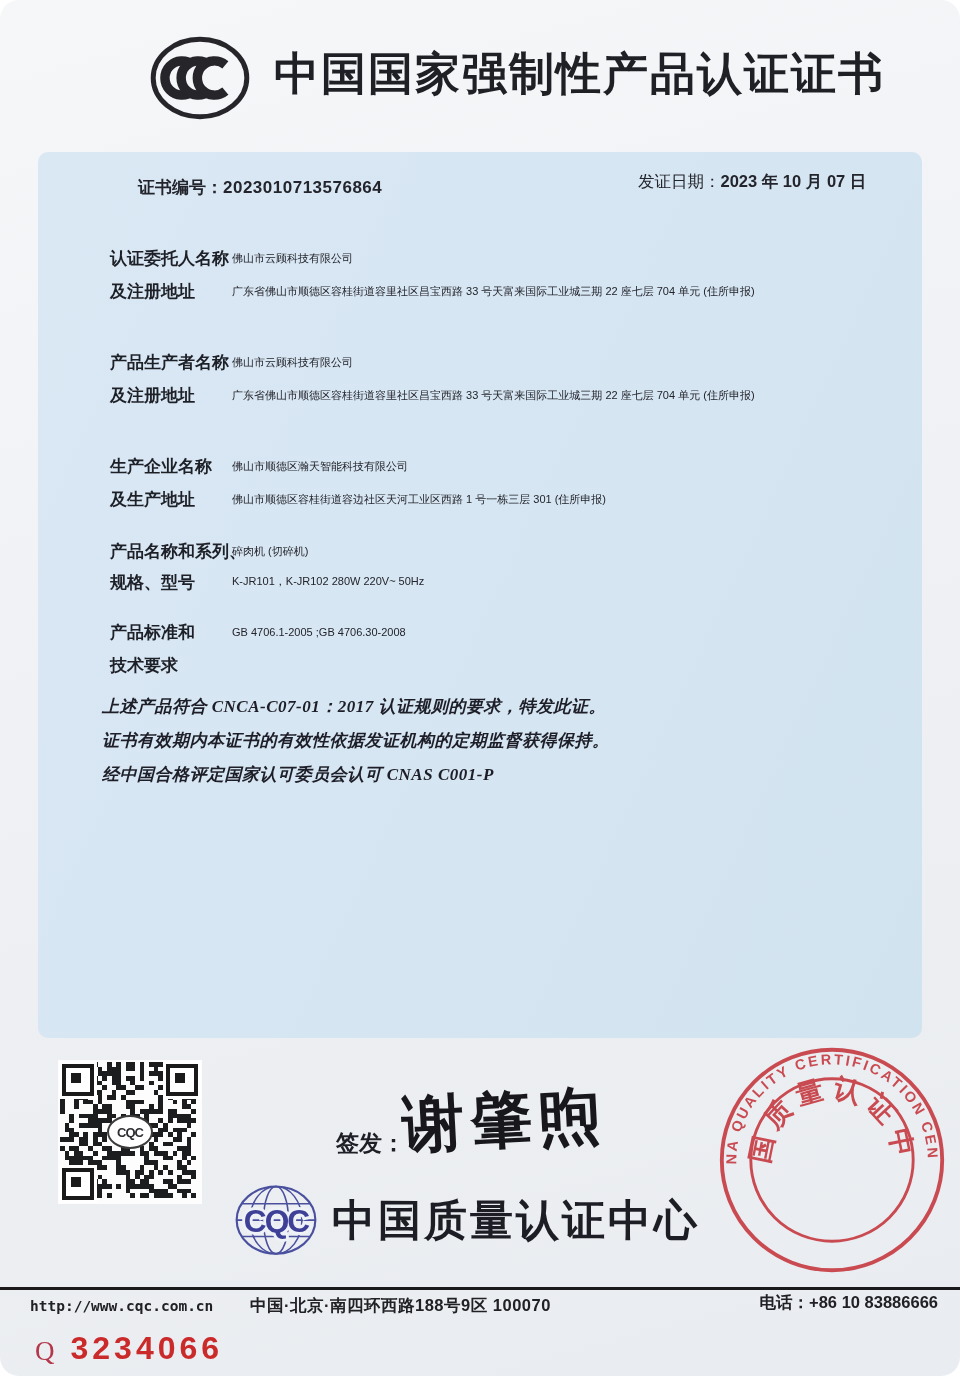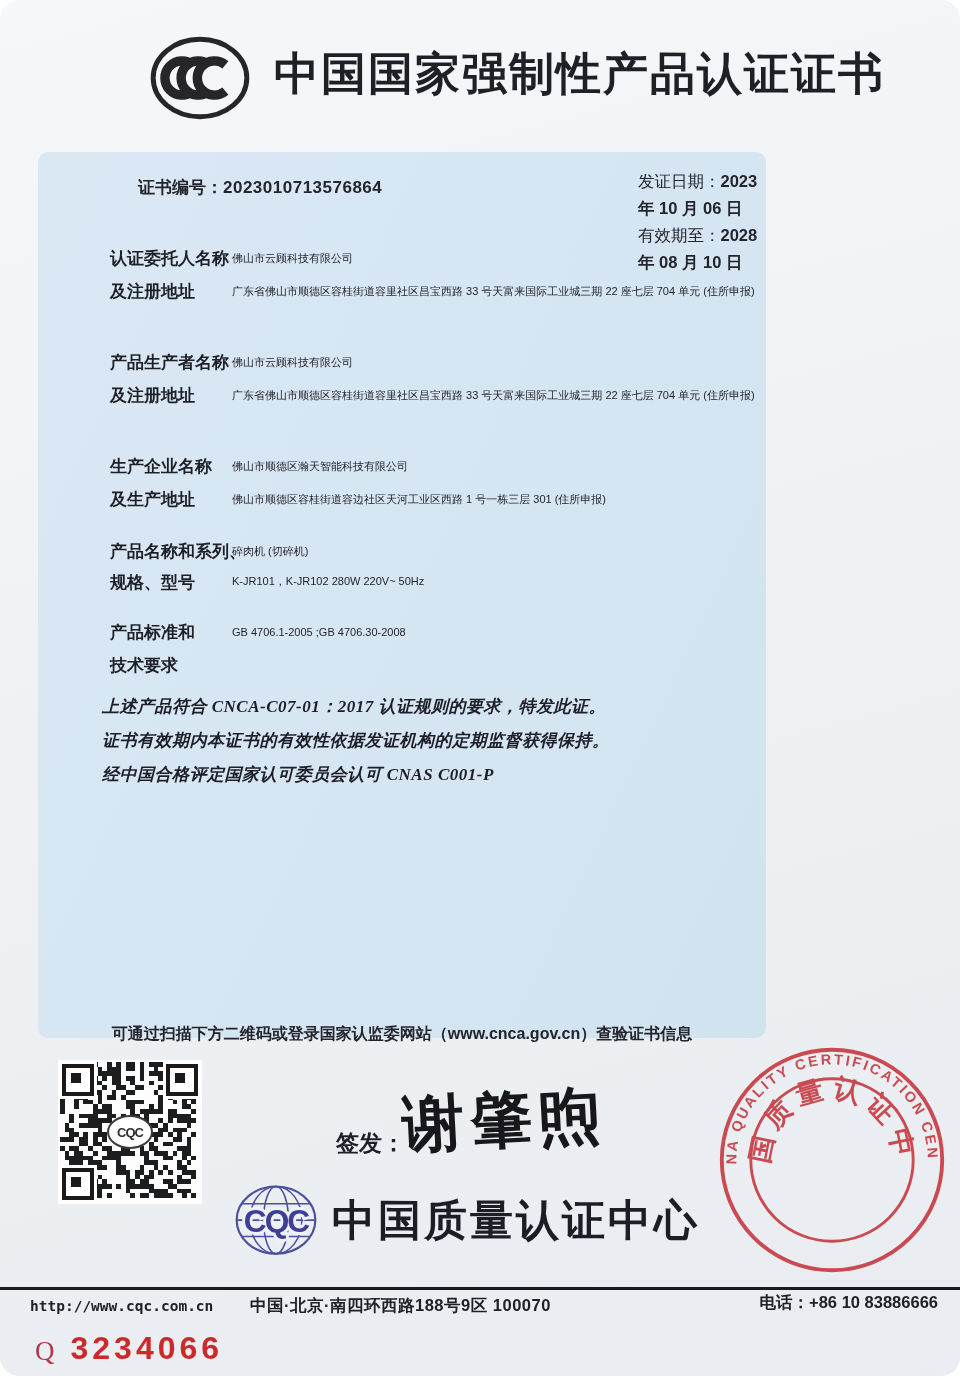--- a/index.html
+++ b/index.html
@@ -6,21 +6,21 @@
   body{width:960px;height:1376px;font-family:"Liberation Sans",sans-serif;color:#23242c;}
   .page{position:relative;width:960px;height:1376px;overflow:hidden;
         background:linear-gradient(165deg,#f6f7f9 0%,#eff1f4 45%,#e9ecf0 100%);border-radius:19px;}
 
   
   .ccc-logo{position:absolute;left:146px;top:30px;width:108px;height:96px;}
   .page-title{position:absolute;left:274px;top:44px;font-size:45px;font-weight:800;
               letter-spacing:2px;color:#1f2026;white-space:nowrap;}
 
   
-  .panel{position:absolute;left:38px;top:152px;width:728px;height:886px;border-radius:10px;
+  .panel{position:absolute;left:38px;top:152px;width:884px;height:886px;border-radius:10px;
          background:linear-gradient(115deg,#dae8f4 0%,#d5e5f2 60%,#d2e3f0 100%);}
   .cert-no{position:absolute;left:100px;top:24px;font-size:17px;}
   .cert-no .lbl{font-family:"Liberation Serif",serif;font-weight:700;}
   .cert-no .val{font-weight:600;letter-spacing:.5px;}
   .cert-dates{position:absolute;left:600px;top:16px;font-size:16.5px;line-height:27px;}
   .cert-dates .lbl{font-family:"Liberation Serif",serif;font-weight:400;}
   .cert-dates .val{font-weight:600;}
 
   .row{position:absolute;left:0;width:884px;}
   .row .rlabel{position:absolute;left:72px;width:150px;font-size:17px;font-weight:700;
@@ -87,22 +87,21 @@
     <path d="M 88.2 35.4 A 19 19 0 1 0 88.2 64.6" fill="none" stroke="#26262a" stroke-width="10.5"></path>
   </svg>
   <div class="page-title">中国国家强制性产品认证证书</div>
 
   <div class="panel">
 
     <div class="cert-no">
       <span class="lbl">证书编号：</span><span class="val">2023010713576864</span>
     </div>
     <div class="cert-dates">
-      <div><span class="lbl">发证日期：</span><span class="val">2023 年 10 月 06 日</span></div>
-      <div><span class="lbl">有效期至：</span><span class="val">2028 年 08 月 10 日</span></div>
+      <div><span class="lbl">发证日期：</span><span class="val">2023 年 10 月 07 日</span></div>
     </div>
 
     <div class="row" style="top:90px;">
       <div class="rlabel">
         <div>认证委托人名称</div>
         <div>及注册地址</div>
       </div>
       <div class="rvalue">
         <div>佛山市云顾科技有限公司</div>
         <div>广东省佛山市顺德区容桂街道容里社区昌宝西路 33 号天富来国际工业城三期 22 座七层 704 单元 (住所申报)</div>
@@ -151,21 +150,20 @@
         <div>GB 4706.1-2005 ;GB 4706.30-2008</div>
       </div>
     </div>
 
     <div class="paragraphs">
       <div>上述产品符合 CNCA-C07-01：2017 认证规则的要求，特发此证。</div>
       <div>证书有效期内本证书的有效性依据发证机构的定期监督获得保持。</div>
       <div>经中国合格评定国家认可委员会认可 CNAS C001-P</div>
     </div>
 
-    <div class="qr-note">可通过扫描下方二维码或登录国家认监委网站（www.cnca.gov.cn）查验证书信息</div>
   </div>
 
   <div class="qr">
     <div class="qr-grid" id="qr-grid">
         <i class="b"></i>
         <i class="b"></i>
         <i></i>
         <i class="b"></i>
         <i></i>
         <i></i>

